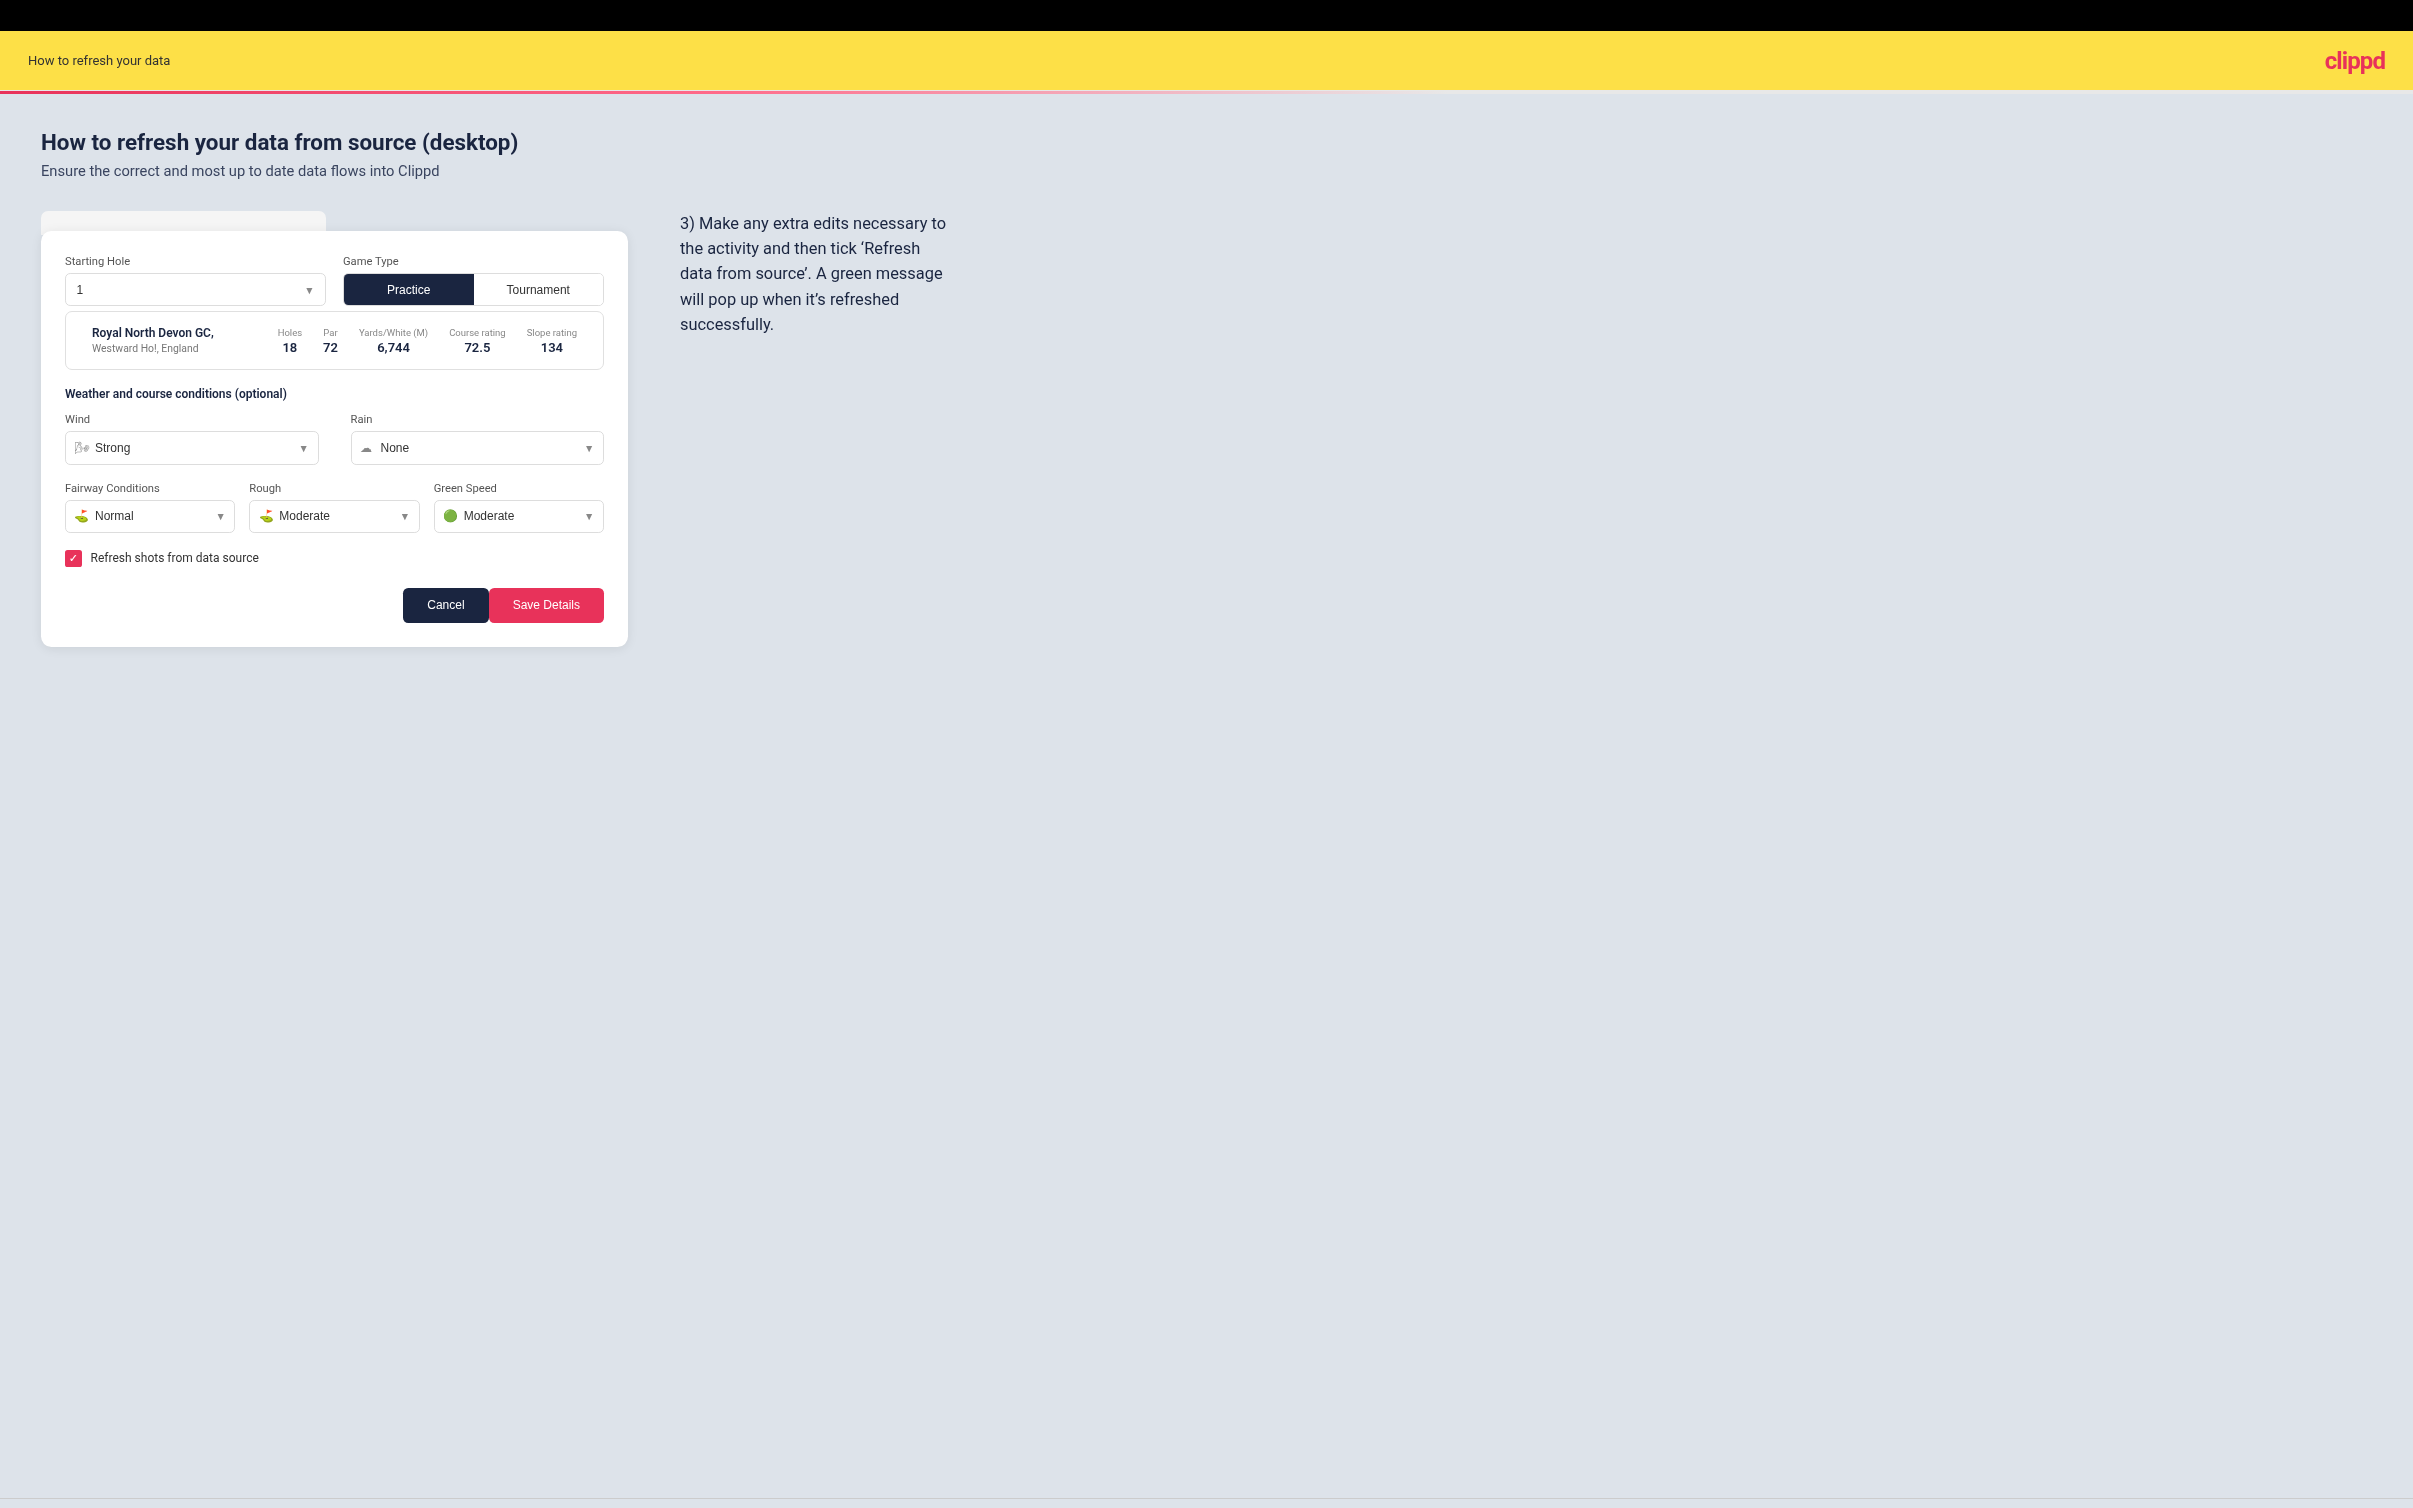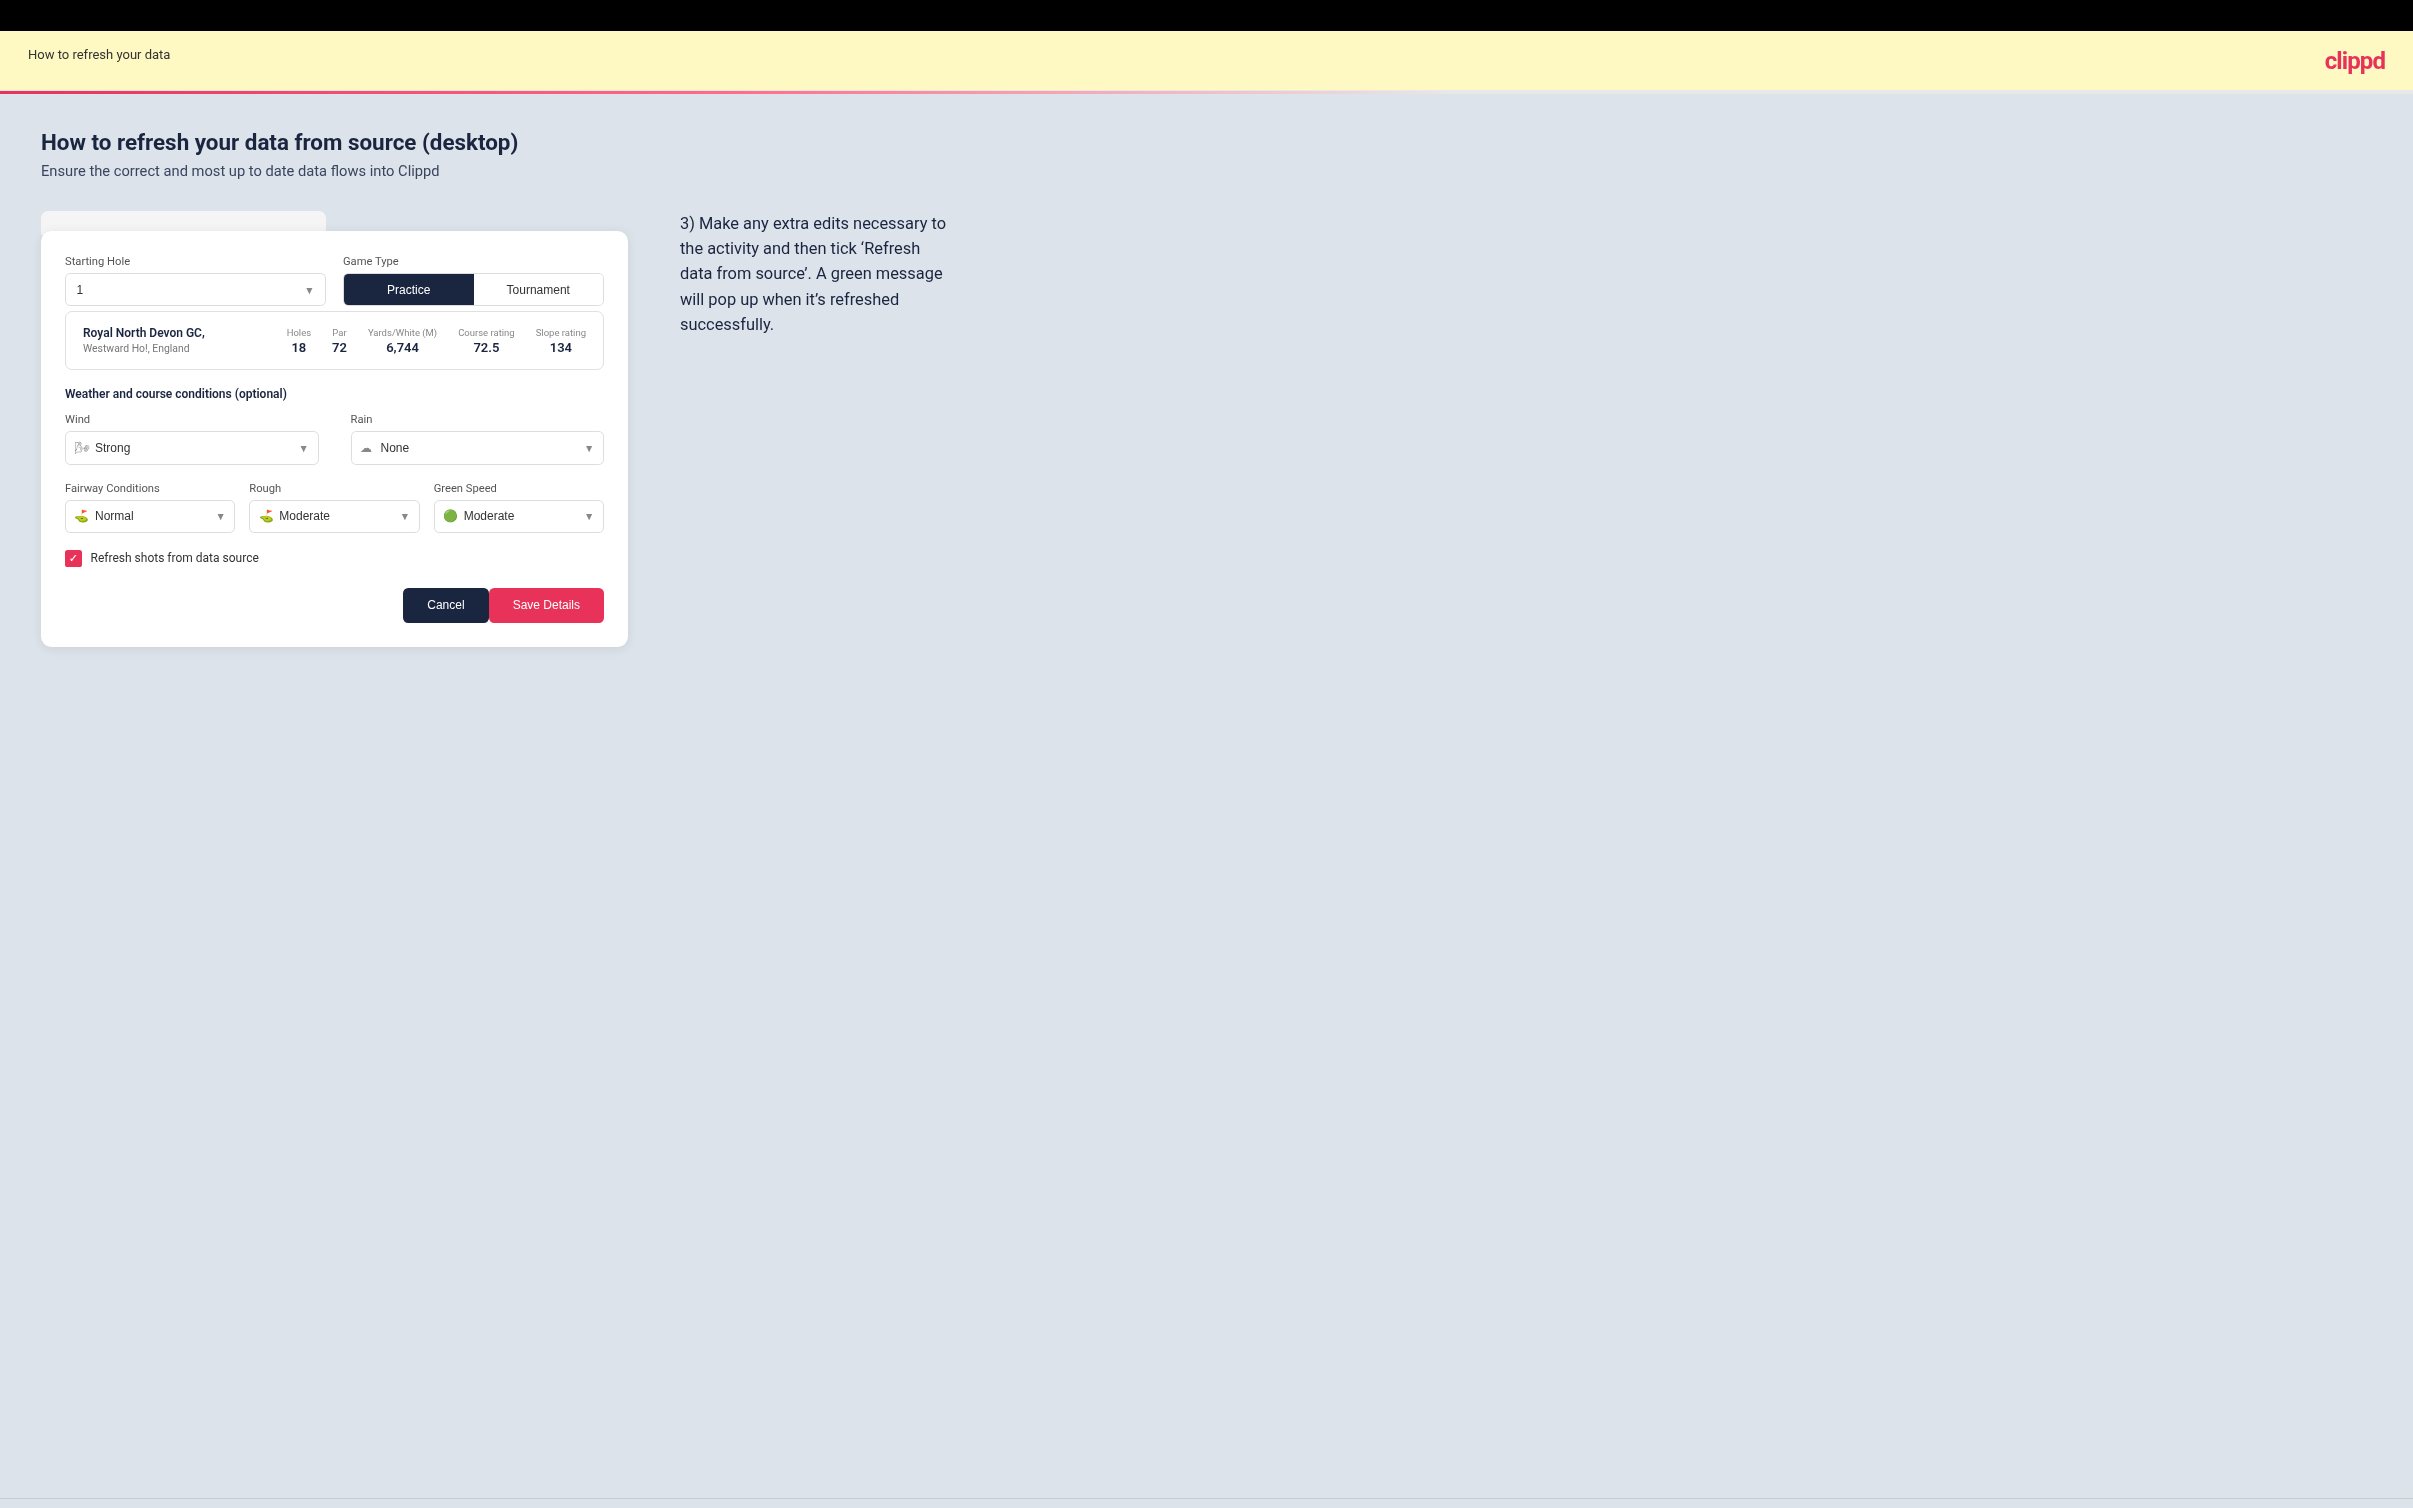--- a/index.html
+++ b/index.html
@@ -8,23 +8,24 @@
       background: #000;
       min-height: 100vh;
     }
     .top-bar {
       background: #000;
       height: 31px;
       display: flex;
       align-items: center;
     }
     .header {
-      background: #fef9c3;
+      background: #fde047;
       padding: 15.5px 28px;
       display: flex;
+      align-items: center;
       justify-content: space-between;
       border-bottom: 1.7px solid #e8e8e8;
     }
     .header-title {
       font-size: 13px;
       color: #333;
     }
     .logo {
       font-size: 24px;
       font-weight: 700;
@@ -124,21 +125,21 @@
       background: #1a2540;
       color: #fff;
     }
     .game-type-btn.inactive {
       background: #fff;
       color: #333;
     }
     .course-info-box {
       border: 0.9px solid #e0e0e0;
       border-radius: 7px;
-      padding: 14px 17px;
+      padding: 14px 26px;
       margin-bottom: 17px;
       display: flex;
       align-items: center;
       justify-content: space-between;
     }
     .course-name {
       font-size: 12px;
       font-weight: 600;
       color: #1a2540;
     }

